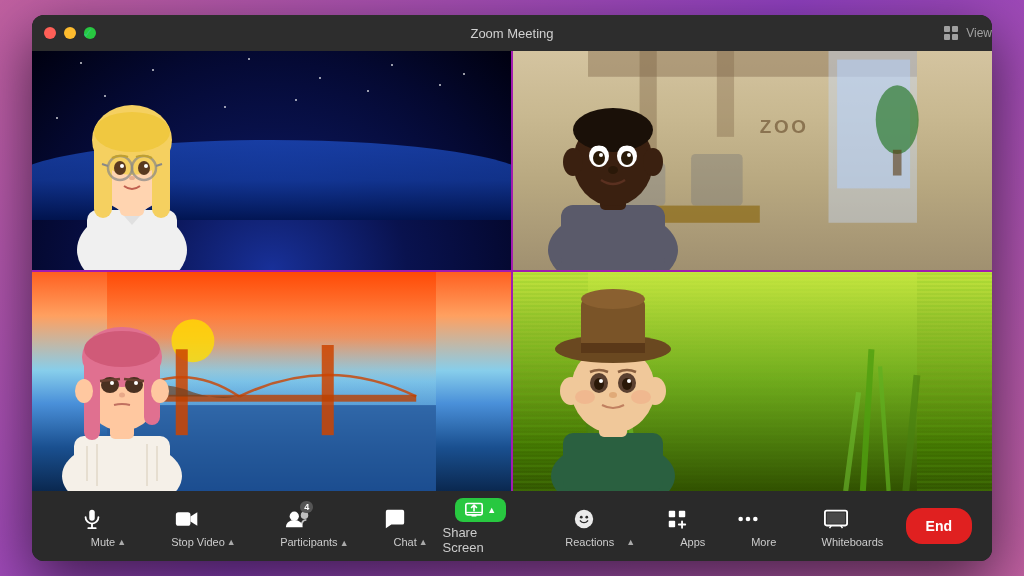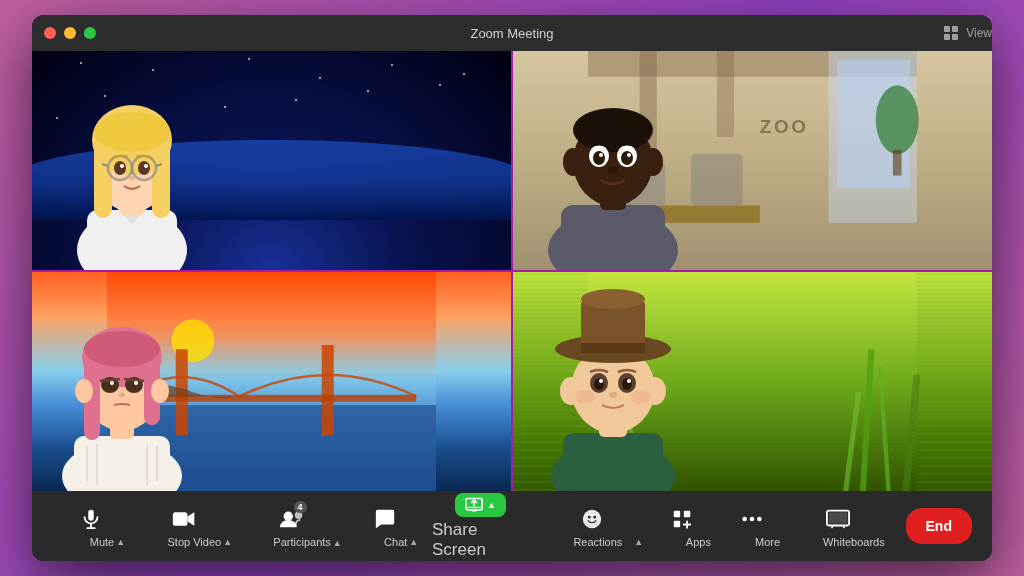--- a/index.html
+++ b/index.html
@@ -251,21 +251,21 @@
       background: #28c840;
       border-radius: 8px;
       padding: 4px 10px;
       margin-bottom: 3px;
       display: flex;
       align-items: center;
       gap: 4px;
     }
 
     .share-label {
-      font-size: 17px;
+      font-size: 13px;
       color: #cccccc;
     }
 
     .end-btn {
       background: #e02020;
       color: white;
       border: none;
       border-radius: 16px;
       padding: 10px 20px;
       font-size: 14px;

